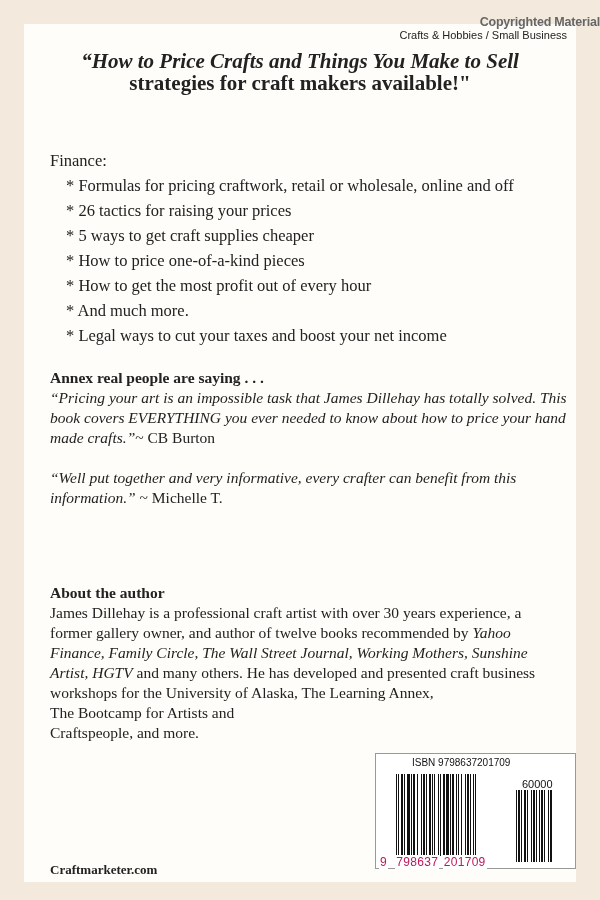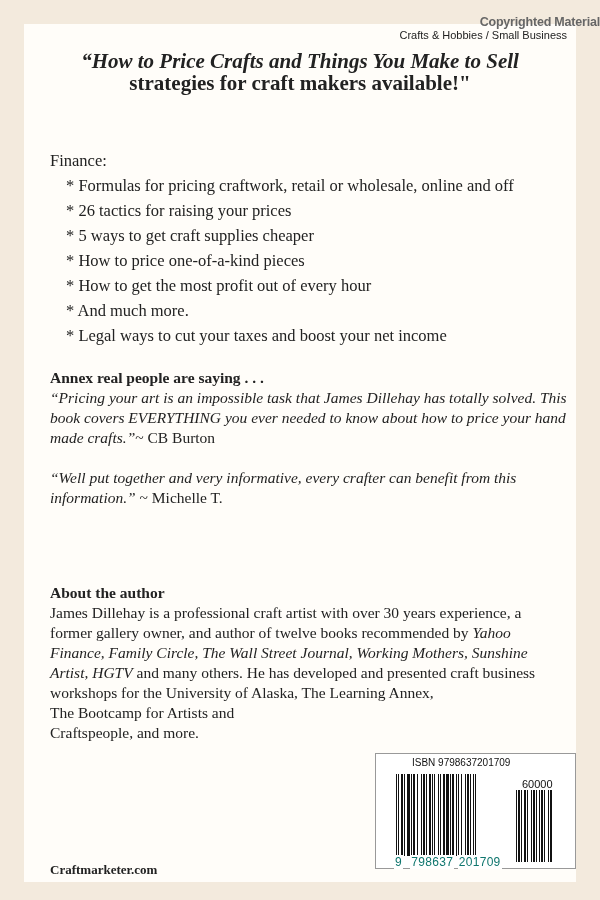--- a/index.html
+++ b/index.html
@@ -58,22 +58,22 @@
     }
     .addon-label {
       position: absolute; left: 146px; top: 24px;
       font-family: "Liberation Sans", sans-serif; font-size: 11px; color: #111;
     }
     .bars-main { position: absolute; left: 20px; top: 20px; height: 82px; width: 108px; display: flex; }
     .bars-addon { position: absolute; left: 140px; top: 36px; height: 72px; width: 54px; display: flex; }
     .bar { height: 100%; }
     .digits {
       position: absolute; left: 3px; top: 101px;
-      font-family: "Liberation Sans", sans-serif; font-size: 12px; color: #0f766e;
-      background: transparent; letter-spacing: 0.3px; margin-left: 15px;
+      font-family: "Liberation Sans", sans-serif; font-size: 12px; color: #be185d;
+      background: transparent; letter-spacing: 0.3px;
     }
     .digits span { background: #fff; padding: 0 1px; }
   </style>
 </head>
 <body>
 
 <div class="page"></div>
 
 <div class="copyright">Copyrighted Material</div>
 <div class="category">Crafts &amp; Hobbies / Small Business</div>

